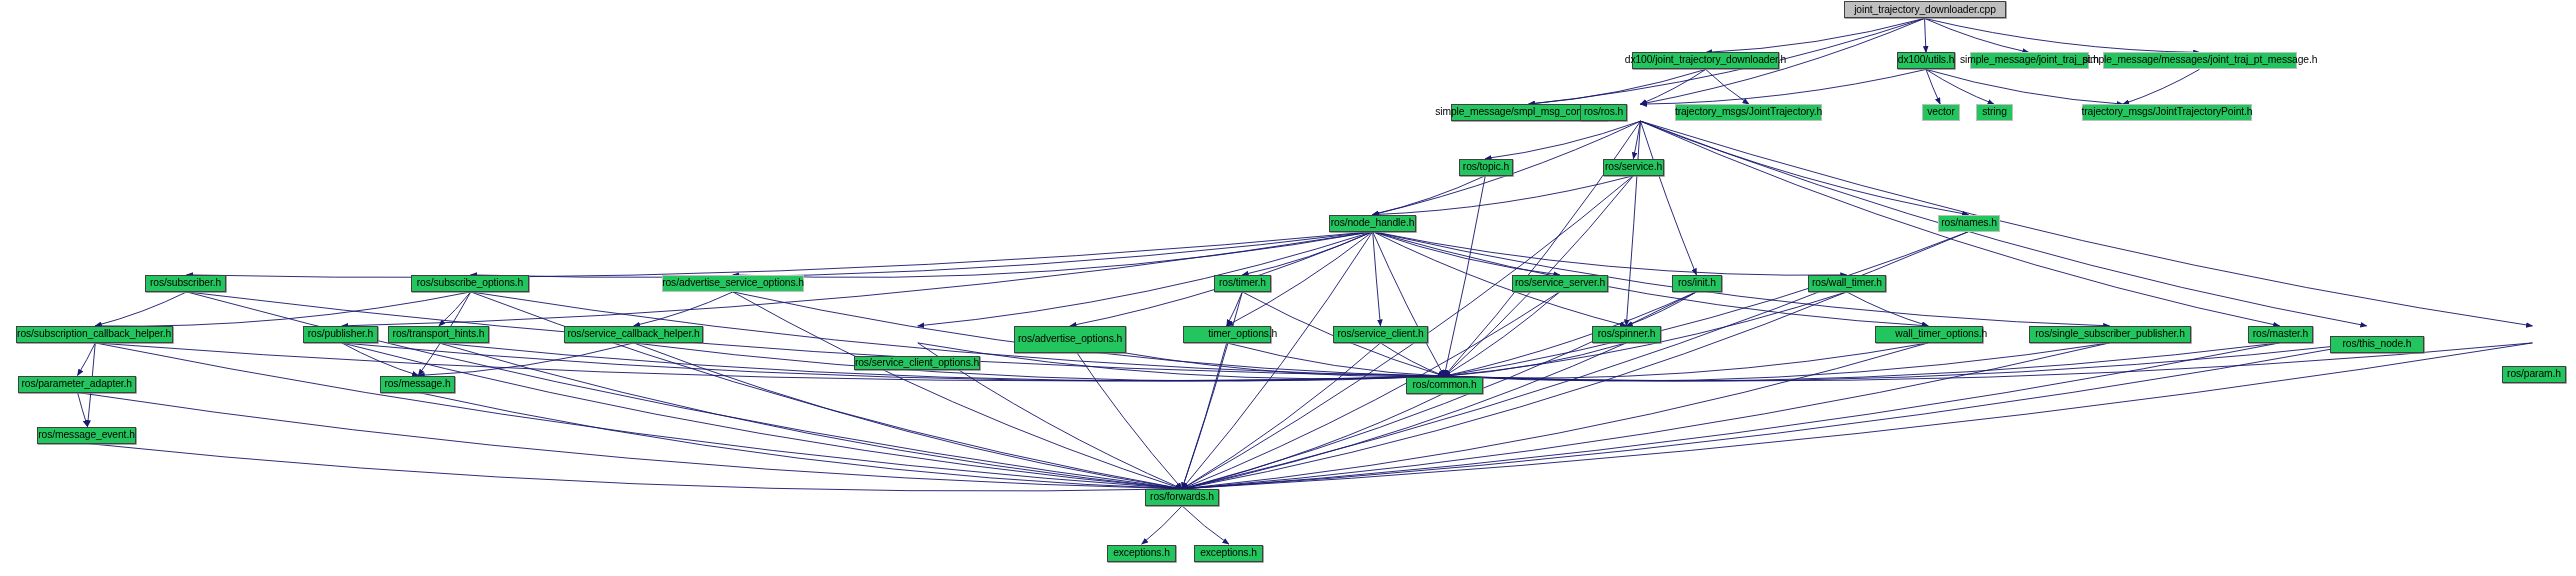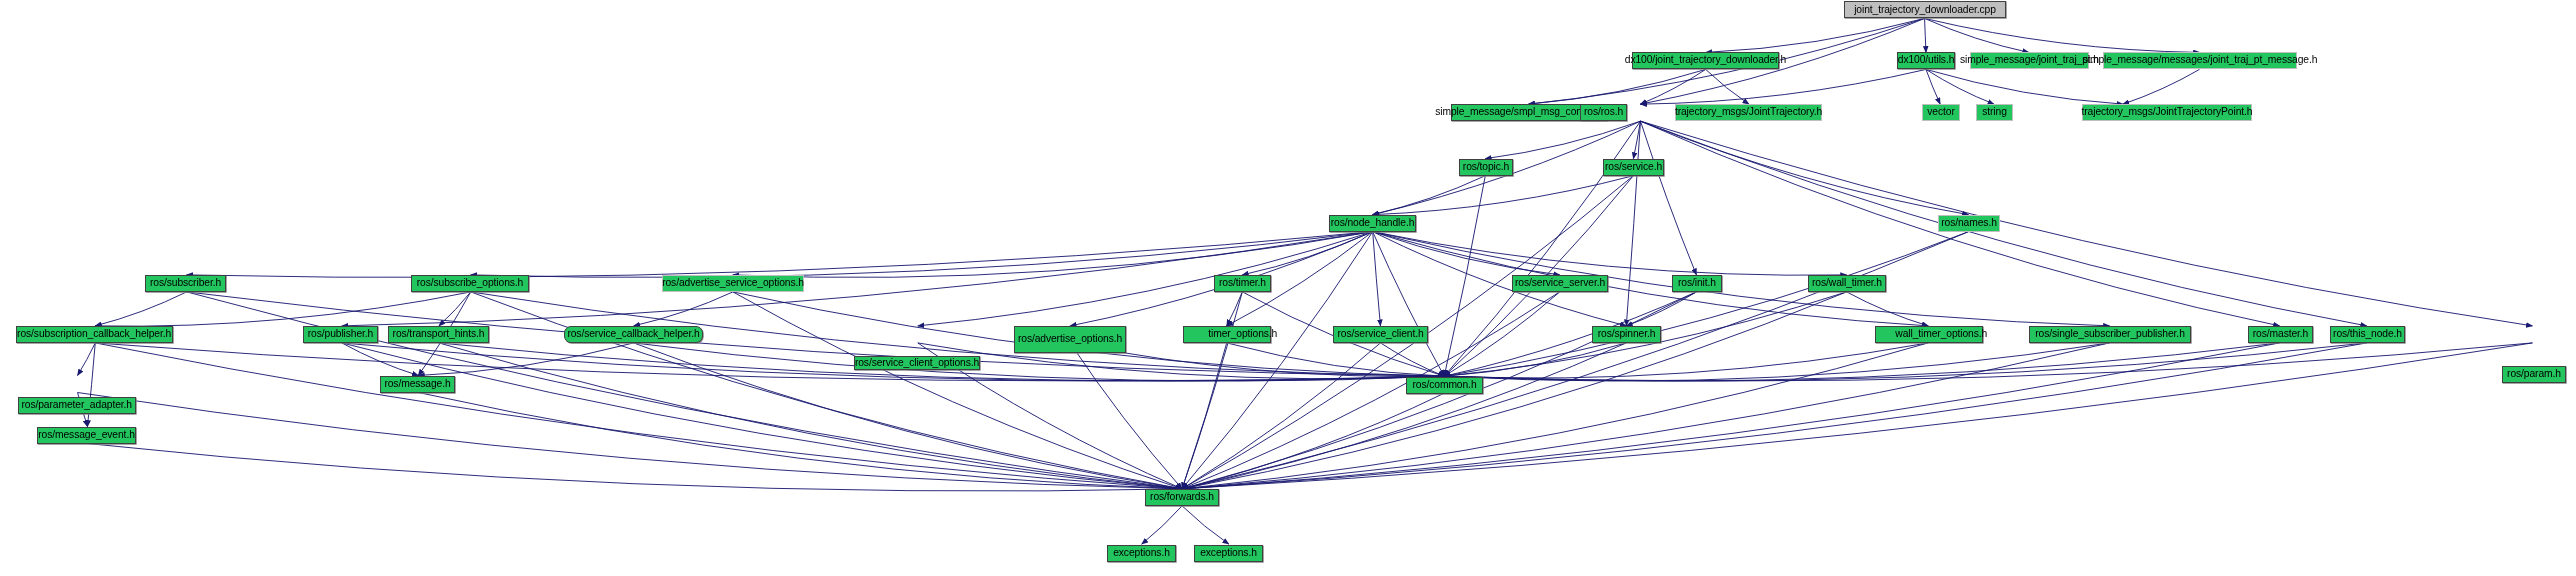--- a/index.html
+++ b/index.html
@@ -248,21 +248,21 @@
       </div>
       <div class="gnode strong" style="left: 15.6px; top: 326px; width: 157px; height: 17px;">
         <span class="gnode-label">ros/subscription_callback_helper.h</span>
       </div>
       <div class="gnode strong" style="left: 303px; top: 326px; width: 75px; height: 17px;">
         <span class="gnode-label">ros/publisher.h</span>
       </div>
       <div class="gnode strong" style="left: 388px; top: 326px; width: 101px; height: 17px;">
         <span class="gnode-label">ros/transport_hints.h</span>
       </div>
-      <div class="gnode strong" style="left: 564px; top: 326px; width: 139px; height: 17px; border-radius: 7px;">
+      <div class="gnode strong" style="left: 564px; top: 326px; width: 139px; height: 17px;">
         <span class="gnode-label">ros/service_callback_helper.h</span>
       </div>
       <div class="gnode strong" style="left: 854px; top: 326px; width: 126px; height: 14px; margin-top: 30px;">
         <span class="gnode-label">ros/service_client_options.h</span>
       </div>
       <div class="gnode strong" style="left: 1014px; top: 326px; width: 112px; height: 27px;">
         <span class="gnode-label">ros/advertise_options.h</span>
       </div>
       <div class="gnode strong" style="left: 1183px; top: 326px; width: 88px; height: 17px; padding-left: 35px;">
         <span class="gnode-label">timer_options.h</span>
@@ -275,27 +275,27 @@
       </div>
       <div class="gnode strong" style="left: 1875px; top: 326px; width: 108px; height: 17px; padding-left: 28px;">
         <span class="gnode-label">wall_timer_options.h</span>
       </div>
       <div class="gnode strong" style="left: 2029px; top: 326px; width: 162px; height: 17px;">
         <span class="gnode-label">ros/single_subscriber_publisher.h</span>
       </div>
       <div class="gnode strong" style="left: 2248px; top: 326px; width: 65px; height: 17px;">
         <span class="gnode-label">ros/master.h</span>
       </div>
-      <div class="gnode strong" style="left: 2330px; top: 326px; width: 75px; height: 17px; text-align: center;">
+      <div class="gnode strong" style="left: 2330px; top: 336px; width: 94px; height: 17px; text-align: center;">
         <span class="gnode-label">ros/this_node.h</span>
       </div>
       <div class="gnode strong" style="left: 2502px; top: 326px; width: 64px; height: 17px; margin-top: 40px;">
         <span class="gnode-label">ros/param.h</span>
       </div>
-      <div class="gnode strong" style="left: 17.7px; top: 376px; width: 118px; height: 17px; margin-top: 21px;">
+      <div class="gnode strong" style="left: 17.7px; top: 376px; width: 118px; height: 17px;">
         <span class="gnode-label">ros/parameter_adapter.h</span>
       </div>
       <div class="gnode strong" style="left: 380px; top: 376px; width: 75px; height: 17px;">
         <span class="gnode-label">ros/message.h</span>
       </div>
       <div class="gnode strong" style="left: 1406px; top: 377px; width: 77px; height: 17px;">
         <span class="gnode-label">ros/common.h</span>
       </div>
       <div class="gnode strong" style="left: 37px; top: 427px; width: 99px; height: 17px;">
         <span class="gnode-label">ros/message_event.h</span>

